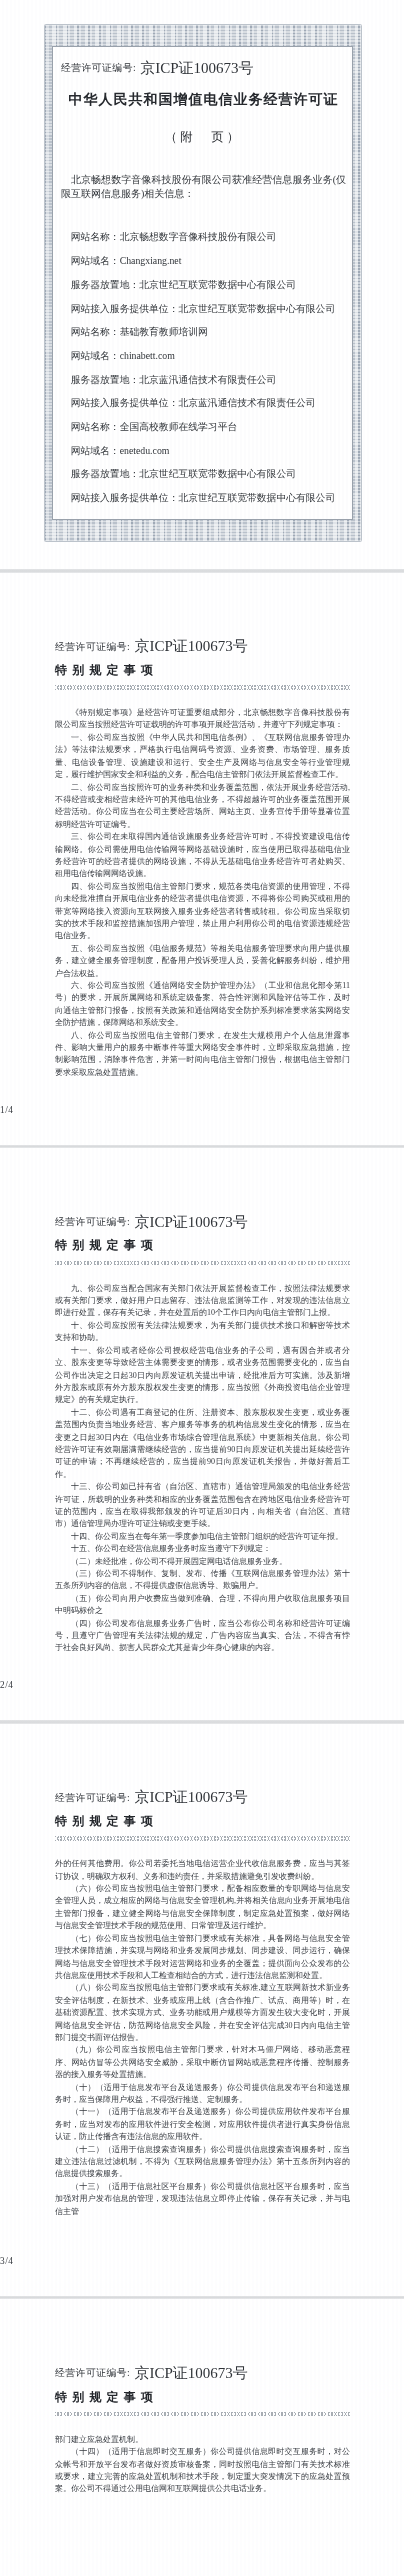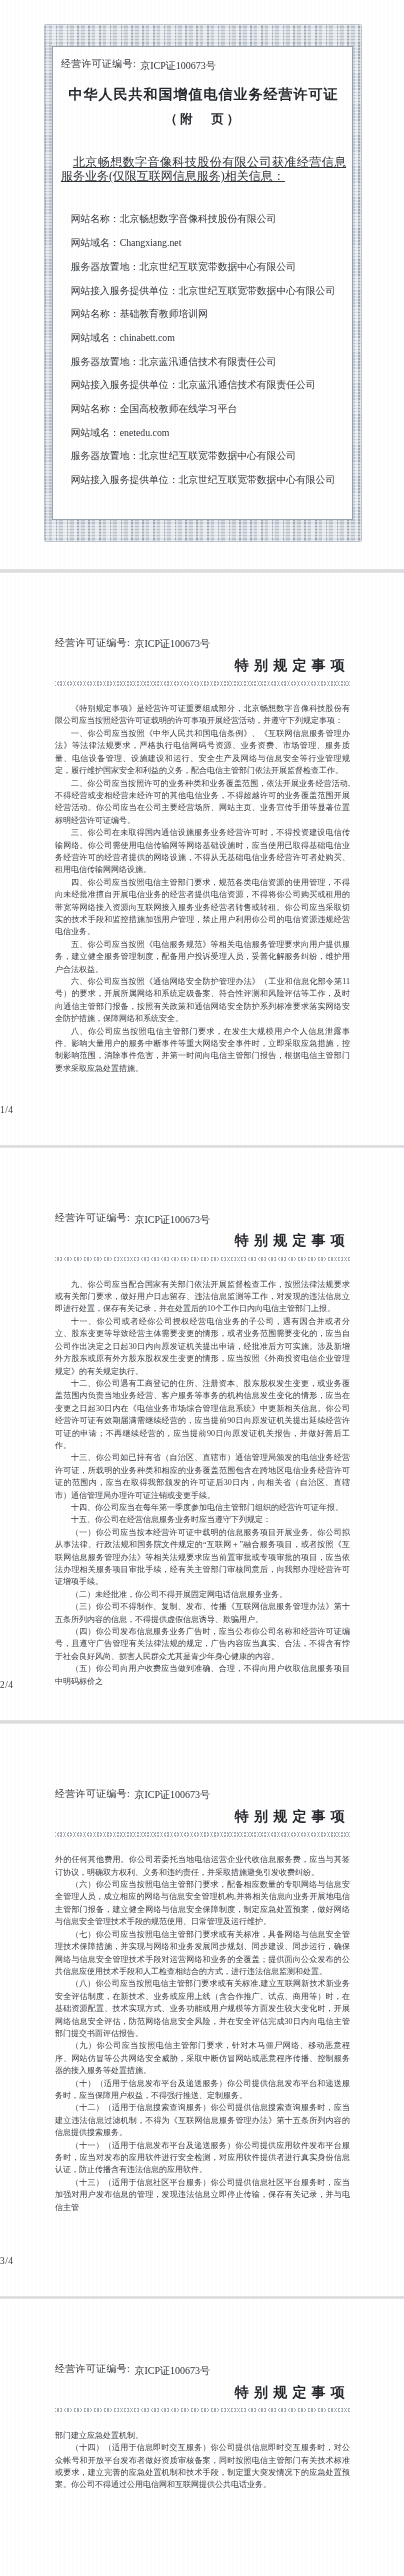--- a/index.html
+++ b/index.html
@@ -12,32 +12,32 @@
   .sheet-cert{height:569px;}
   .cert-frame{width:318px;height:518px;margin:24px auto 0;box-sizing:border-box;
     padding:20.6px 7.2px;border:1px solid #bcc3cb;border-radius:1.5px;
     background:
       repeating-linear-gradient(0deg, rgba(255,255,255,.45) 0 1.5px, rgba(255,255,255,0) 1.5px 3.1px),
       repeating-linear-gradient(90deg,#9fa9b6 0 1.5px,#d6dbe1 1.5px 3.6px,#b9c1cb 3.6px 7.2px,#dfe3e8 7.2px 10.8px);}
   .cert-inner{background:#fff;width:100%;height:100%;box-sizing:border-box;border:0.5px solid #99a1ab;
     padding:10.3px 6.2px 0 8.2px;position:relative;
     background:repeating-linear-gradient(90deg,#ffffff 0 2.1px,#fcfcfd 2.1px 4.1px);}
   .lic-row{font-size:9.8px;color:#2f3338;letter-spacing:0.5px;}
-  .lic-val{margin-left:4.1px;position:relative;top:2.1px;font-size:10px;letter-spacing:0;}
+  .lic-val{margin-left:4.1px;position:relative;top:2.1px;font-size:15px;letter-spacing:0;}
   .cert-title{margin:15.5px 0 0;text-align:center;font-size:14px;font-weight:bold;color:#26292e;letter-spacing:1px;}
-  .cert-sub{margin:7px 0 0;text-align:center;font-size:12.4px;font-weight:bold;color:#26292e;letter-spacing:3.1px;}
-  .cert-intro{margin:27px 0 0;font-size:12px;line-height:14px;text-indent:1em;text-align:justify;color:#303439;text-decoration:underline;}
+  .cert-sub{margin:20px 0 0;text-align:center;font-size:12.4px;font-weight:normal;color:#26292e;letter-spacing:3.1px;}
+  .cert-intro{margin:27px 0 0;font-size:10px;line-height:14px;text-indent:1em;text-align:justify;color:#303439;}
   .cert-entries{margin-top:29px;}
   .entry{margin:0 0 10.3px;font-size:9.8px;line-height:13.4px;text-indent:1em;text-align:justify;color:#303439;}
 
   
   .sheet-sp{height:572px;}
   .sp-head{margin:63px 55px 0;font-size:9.8px;color:#2f3338;letter-spacing:0.5px;}
   .sp-head .lic-val{top:1.5px;}
-  .sp-title{margin:7.2px 55px 0;text-align:right;font-size:14px;font-weight:bold;color:#24272c;letter-spacing:5.2px;}
+  .sp-title{margin:7.2px 55px 0;text-align:left;font-size:12px;font-weight:bold;color:#24272c;letter-spacing:5.2px;}
   .zigzag{margin:6.2px 55px 0;height:4.6px;opacity:.75;
     background:
       repeating-linear-gradient(112deg,#8b939c 0 0.8px,transparent 0.8px 3.1px),
       repeating-linear-gradient(68deg,#8b939c 0 0.8px,transparent 0.8px 3.1px);}
   .sp-body{margin:17.5px 55px 0;font-size:8px;line-height:12.4px;text-align:justify;color:#34383e;}
   .para{margin:0;text-indent:2em;}
   .para.cont{text-indent:0;}
   .pageno{position:absolute;bottom:30px;left:0;width:100%;font-size:9.3px;color:#34383e;letter-spacing:0.5px;}
 </style>
 </head>
@@ -96,51 +96,51 @@
   <div class="sep"></div>
 
   <section class="sheet sheet-sp">
     <div class="sp-head">
       <span>经营许可证编号:</span><span class="lic-val">京ICP证100673号</span>
     </div>
     <h2 class="sp-title">特别规定事项</h2>
     <div class="zigzag"></div>
     <div class="sp-body">
         <p class="para">九、你公司应当配合国家有关部门依法开展监督检查工作，按照法律法规要求或有关部门要求，做好用户日志留存、违法信息监测等工作，对发现的违法信息立即进行处置，保存有关记录，并在处置后的10个工作日内向电信主管部门上报。</p>
+        <p class="para">十、你公司应按照有关法律法规要求，为有关部门提供技术接口和解密等技术支持和协助。</p>
         <p class="para">十一、你公司或者经你公司授权经营电信业务的子公司，遇有因合并或者分立、股东变更等导致经营主体需要变更的情形，或者业务范围需要变化的，应当自公司作出决定之日起30日内向原发证机关提出申请，经批准后方可实施。涉及新增外方股东或原有外方股东股权发生变更的情形，应当按照《外商投资电信企业管理规定》的有关规定执行。</p>
         <p class="para">十二、你公司遇有工商登记的住所、注册资本、股东股权发生变更，或业务覆盖范围内负责当地业务经营、客户服务等事务的机构信息发生变化的情形，应当在变更之日起30日内在《电信业务市场综合管理信息系统》中更新相关信息。你公司经营许可证有效期届满需继续经营的，应当提前90日向原发证机关提出延续经营许可证的申请；不再继续经营的，应当提前90日向原发证机关报告，并做好善后工作。</p>
         <p class="para">十三、你公司如已持有省（自治区、直辖市）通信管理局颁发的电信业务经营许可证，所载明的业务种类和相应的业务覆盖范围包含在跨地区电信业务经营许可证的范围内，应当在取得我部颁发的许可证后30日内，向相关省（自治区、直辖市）通信管理局办理许可证注销或变更手续。</p>
         <p class="para">十四、你公司应当在每年第一季度参加电信主管部门组织的经营许可证年报。</p>
         <p class="para">十五、你公司在经营信息服务业务时应当遵守下列规定：</p>
-        <p class="para">（一）你公司应当按本经营许可证中载明的信息服务项目开展业务。你公司拟从事法律、行政法规和国务院文件规定的“互联网＋”融合服务项目，或者按照《互联网信息服务管理办法》等相关法规要求应当前置审批或专项审批的项目，应当依法办理相关服务项目审批手续，经有关主管部门审核同意后，向我部办理经营许可证增项手续。</p>
         <p class="para">（二）未经批准，你公司不得开展固定网电话信息服务业务。</p>
         <p class="para">（三）你公司不得制作、复制、发布、传播《互联网信息服务管理办法》第十五条所列内容的信息，不得提供虚假信息诱导、欺骗用户。</p>
+        <p class="para">（五）你公司向用户收费应当做到准确、合理，不得向用户收取信息服务项目中明码标价之</p>
         <p class="para">（四）你公司发布信息服务业务广告时，应当公布你公司名称和经营许可证编号，且遵守广告管理有关法律法规的规定，广告内容应当真实、合法，不得含有悖于社会良好风尚、损害人民群众尤其是青少年身心健康的内容。</p>
-        <p class="para">（五）你公司向用户收费应当做到准确、合理，不得向用户收取信息服务项目中明码标价之</p>
       </div>
     <div class="pageno">2/4</div>
   </section>
 
   <div class="sep"></div>
 
   <section class="sheet sheet-sp">
     <div class="sp-head">
       <span>经营许可证编号:</span><span class="lic-val">京ICP证100673号</span>
     </div>
     <h2 class="sp-title">特别规定事项</h2>
     <div class="zigzag"></div>
     <div class="sp-body">
         <p class="para cont">外的任何其他费用。你公司若委托当地电信运营企业代收信息服务费，应当与其签订协议，明确双方权利、义务和违约责任，并采取措施避免引发收费纠纷。</p>
         <p class="para">（六）你公司应当按照电信主管部门要求，配备相应数量的专职网络与信息安全管理人员，成立相应的网络与信息安全管理机构,并将相关信息向业务开展地电信主管部门报备，建立健全网络与信息安全保障制度，制定应急处置预案，做好网络与信息安全管理技术手段的规范使用、日常管理及运行维护。</p>
         <p class="para">（七）你公司应当按照电信主管部门要求或有关标准，具备网络与信息安全管理技术保障措施，并实现与网络和业务发展同步规划、同步建设、同步运行，确保网络与信息安全管理技术手段对运营网络和业务的全覆盖；提供面向公众发布的公共信息应使用技术手段和人工检查相结合的方式，进行违法信息监测和处置。</p>
         <p class="para">（八）你公司应当按照电信主管部门要求或有关标准,建立互联网新技术新业务安全评估制度，在新技术、业务或应用上线（含合作推广、试点、商用等）时，在基础资源配置、技术实现方式、业务功能或用户规模等方面发生较大变化时，开展网络信息安全评估，防范网络信息安全风险，并在安全评估完成30日内向电信主管部门提交书面评估报告。</p>
         <p class="para">（九）你公司应当按照电信主管部门要求，针对木马僵尸网络、移动恶意程序、网站仿冒等公共网络安全威胁，采取中断仿冒网站或恶意程序传播、控制服务器的接入服务等处置措施。</p>
         <p class="para">（十）（适用于信息发布平台及递送服务）你公司提供信息发布平台和递送服务时，应当保障用户权益，不得强行推送、定制服务。</p>
+        <p class="para">（十一）（适用于信息发布平台及递送服务）你公司提供应用软件发布平台服务时，应当对发布的应用软件进行安全检测，对应用软件提供者进行真实身份信息认证，防止传播含有违法信息的应用软件。</p>
         <p class="para">（十二）（适用于信息搜索查询服务）你公司提供信息搜索查询服务时，应当建立违法信息过滤机制，不得为《互联网信息服务管理办法》第十五条所列内容的信息提供搜索服务。</p>
-        <p class="para">（十一）（适用于信息发布平台及递送服务）你公司提供应用软件发布平台服务时，应当对发布的应用软件进行安全检测，对应用软件提供者进行真实身份信息认证，防止传播含有违法信息的应用软件。</p>
         <p class="para">（十三）（适用于信息社区平台服务）你公司提供信息社区平台服务时，应当加强对用户发布信息的管理，发现违法信息立即停止传输，保存有关记录，并与电信主管</p>
       </div>
     <div class="pageno">3/4</div>
   </section>
 
   <div class="sep"></div>
 
   <section class="sheet sheet-sp">
     <div class="sp-head">
       <span>经营许可证编号:</span><span class="lic-val">京ICP证100673号</span>

